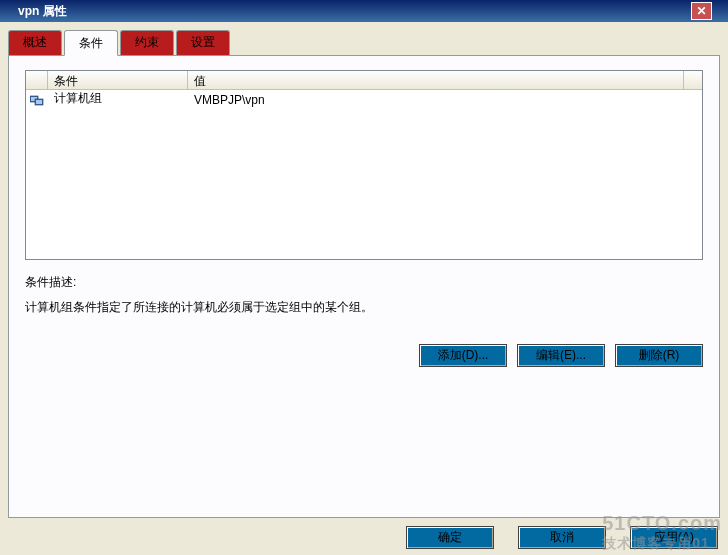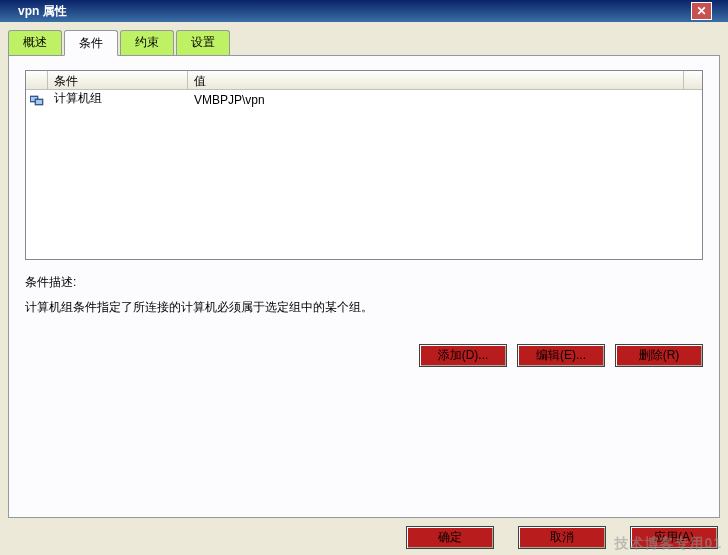--- a/index.html
+++ b/index.html
@@ -34,21 +34,21 @@
     }
     .tabs {
       display: flex;
       position: relative;
       z-index: 2;
     }
     .tab {
       padding: 3px 14px 3px 14px;
       border: 1px solid #919b9c;
       border-bottom: none;
-      background: #bef264;
+      background: #b91c1c;
       margin-right: 2px;
       position: relative;
       cursor: pointer;
       border-radius: 3px 3px 0 0;
     }
     .tab.active {
       background: #fcfcfe;
       border-bottom: 1px solid #fcfcfe;
       margin-bottom: -1px;
       padding-top: 4px;
@@ -102,21 +102,21 @@
       display: flex;
       justify-content: flex-end;
       gap: 10px;
     }
     button.win {
       min-width: 88px;
       height: 23px;
       padding: 0 12px;
       font-family: inherit;
       font-size: 12px;
-      background: #b91c1c;
+      background: #0369a1;
       border: 1px solid #404040;
       box-shadow: inset 1px 1px 0 #fff, inset -1px -1px 0 #aca899;
       cursor: pointer;
     }
     .bottom-bar {
       position: absolute;
       bottom: 6px;
       right: 10px;
       display: flex;
       gap: 24px;
@@ -191,14 +191,15 @@
   </div>
 </div>
 
 <div class="bottom-bar">
   <button class="win">确定</button>
   <button class="win">取消</button>
   <button class="win">应用(A)</button>
 </div>
 
 <div class="watermark">
+  <span>51CTO.com</span>
   <span class="sub">技术博客专用01</span>
 </div>
 
 </body></html>

